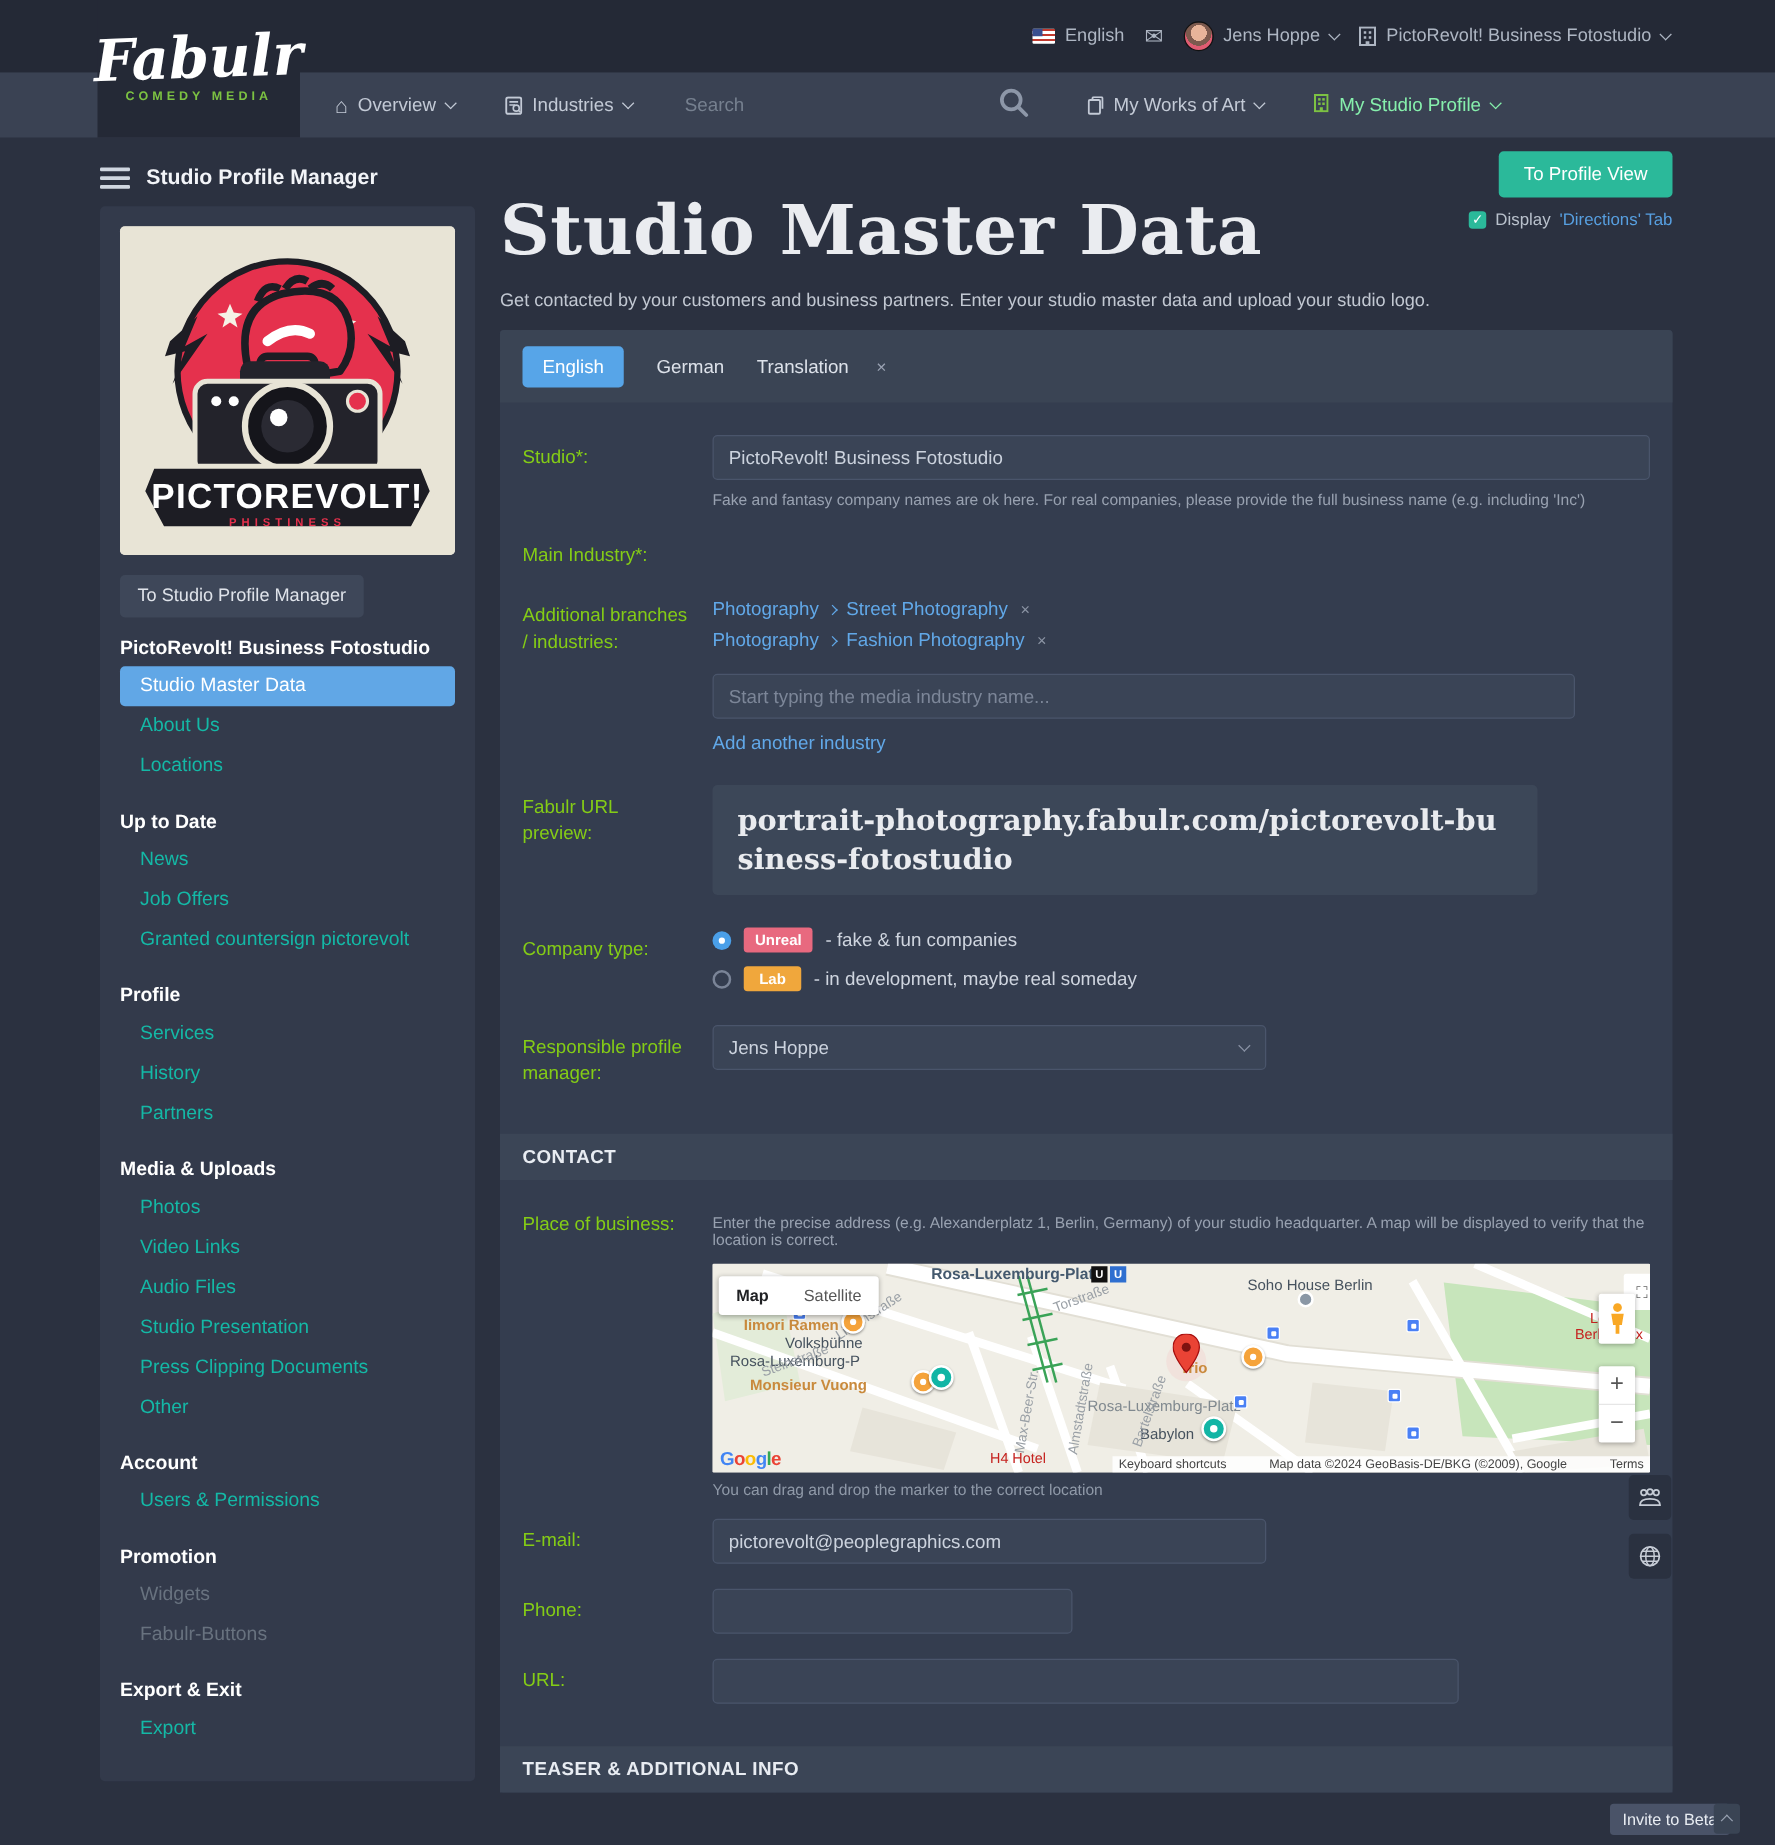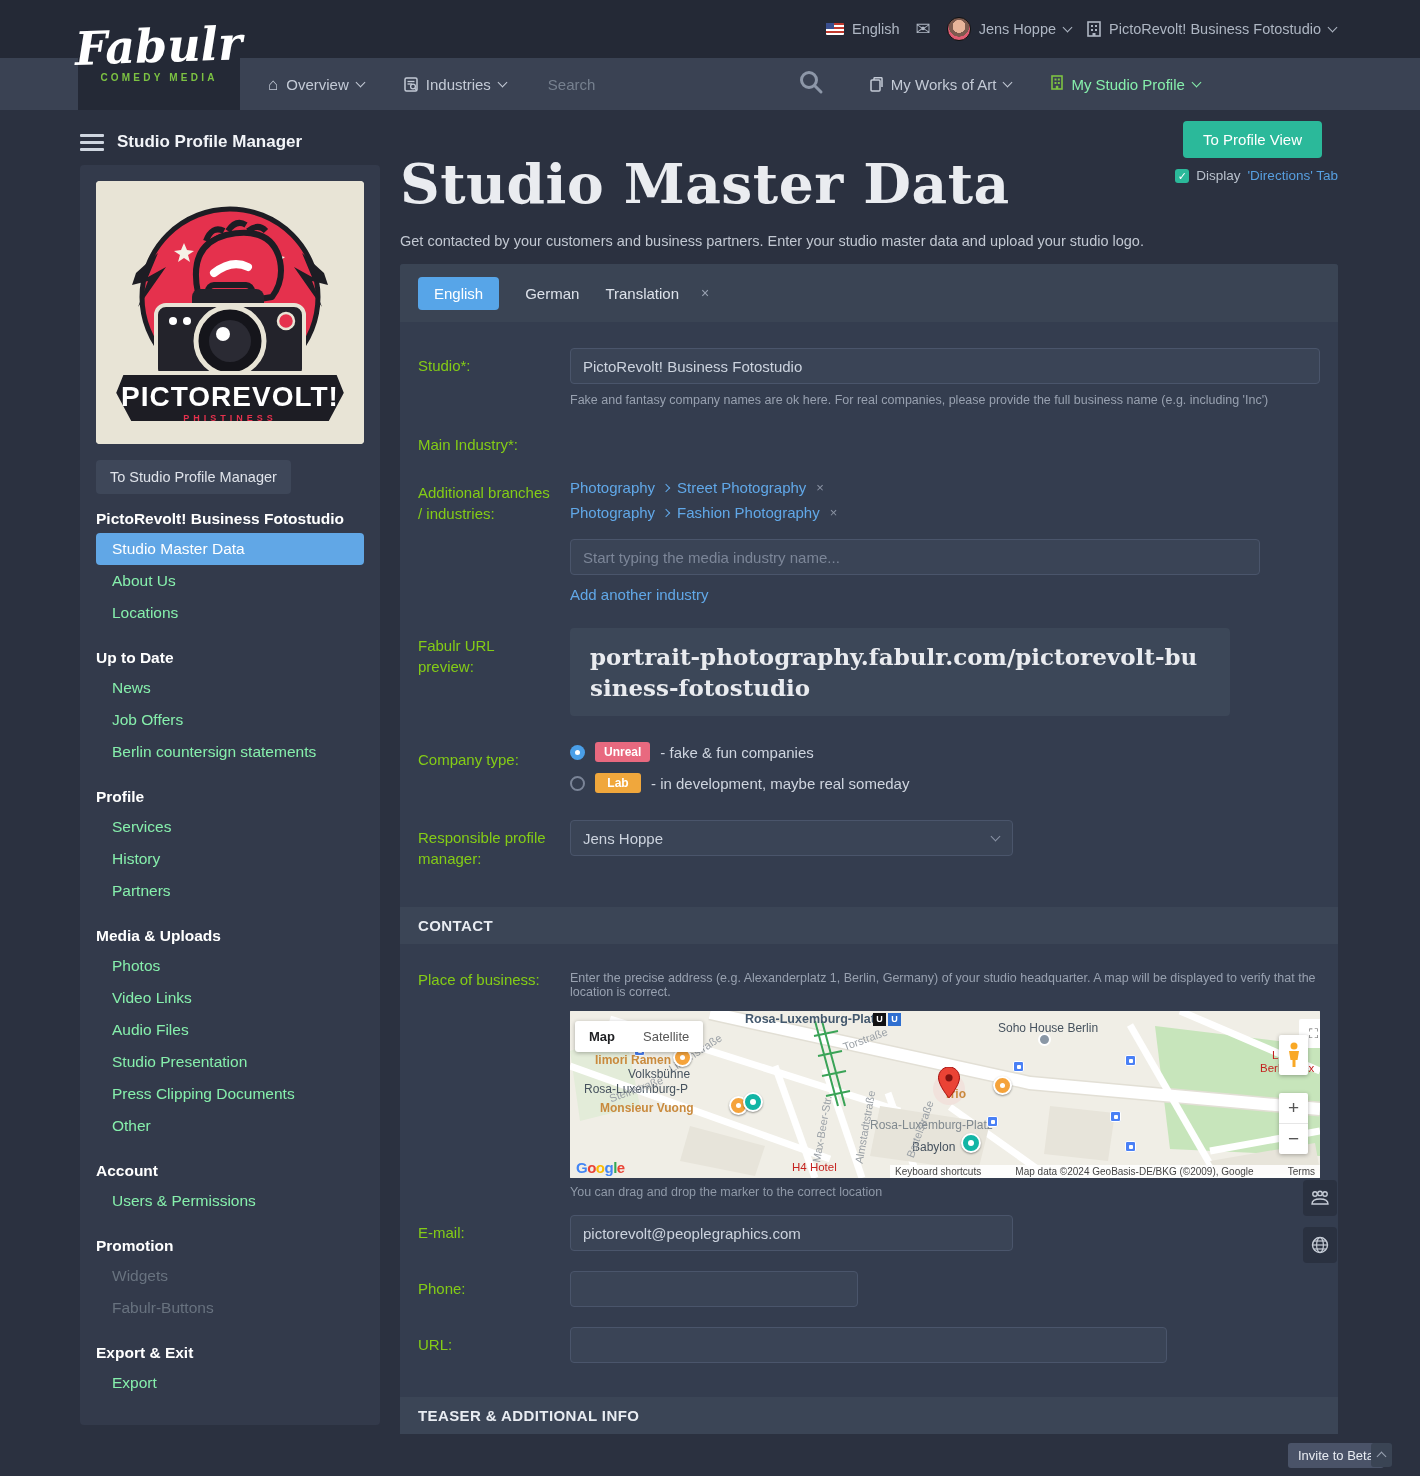--- a/index.html
+++ b/index.html
@@ -34,26 +34,26 @@
   
   .sidebar { position:absolute; left:80px; top:132px; width:300px; }
   .sidebar-title { display:flex; align-items:center; gap:13px; color:#f2f4f8; font-size:17px; font-weight:bold; margin-bottom:13px; }
   .burger { width:24px; display:flex; flex-direction:column; gap:4px; cursor:pointer; }
   .burger i { height:3px; background:#cfd6e0; border-radius:1px; }
   .side-panel { background:#333a4b; border-radius:4px; padding:16px 16px 26px; }
   .studio-logo { width:268px; height:263px; border-radius:4px; overflow:hidden; background:#e8e4d6; }
   .to-mgr-btn { margin-top:16px; background:#3e4759; color:#dfe3ea; font-size:14.5px; padding:9px 14px; border-radius:4px; display:inline-block; cursor:pointer; }
   .menu { margin-top:10px; }
   .menu-header { font-weight:bold; color:#fff; font-size:15.5px; margin:20px 0 5px; }
-  .menu-item { color:#86efac; font-size:15.5px; padding:7px 12px 7px 16px; border-radius:4px; cursor:pointer; }
+  .menu-item { color:#14b8a6; font-size:15.5px; padding:7px 12px 7px 16px; border-radius:4px; cursor:pointer; }
   .menu-item.active { background:#61a7e6; color:#fff; }
   .menu-item.disabled { color:#68727f; cursor:default; }
   
   .main { position:absolute; left:400px; top:115px; width:938px; }
-  .profile-view-btn { position:absolute; right:16px; top:6px; background:#2bb99a; color:#fff; font-size:15px; padding:10px 20px; border:none; border-radius:4px; cursor:pointer; font-family:inherit; }
+  .profile-view-btn { position:absolute; right:0; top:6px; background:#2bb99a; color:#fff; font-size:15px; padding:10px 20px; border:none; border-radius:4px; cursor:pointer; font-family:inherit; }
   .display-check { position:absolute; right:0; top:53px; display:flex; align-items:center; gap:7px; font-size:13.5px; color:#b9c1cc; cursor:pointer; }
   .checkbox { width:14px; height:14px; background:#2bb99a; border-radius:3px; color:#fff; font-size:11px; line-height:14px; text-align:center; }
   .display-check .hl { color:#579fe0; }
   h1.page-title { margin:36px 0 0; font-family:"DejaVu Serif",serif; font-weight:600; font-size:55px; color:#eaecf0; letter-spacing:0.5px; }
   .page-sub { margin-top:17px; font-size:14.5px; color:#c2c8d2; }
   .panel { margin-top:15px; background:#343d4f; border-radius:3px; }
   .panel-header { height:58px; background:#3a4454; display:flex; align-items:center; padding:0 18px; border-radius:3px 3px 0 0; }
   .panel-title { flex:1; font-size:15.5px; font-weight:bold; color:#edf0f4; letter-spacing:0.2px; }
   .tabs { display:flex; align-items:center; gap:26px; }
   .tab { color:#dde2ea; font-size:15px; cursor:pointer; }
@@ -254,21 +254,21 @@
     </div>
     <span class="to-mgr-btn">To Studio Profile Manager</span>
     <div class="menu">
         <div class="menu-header" style="margin-top: 16px;">PictoRevolt! Business Fotostudio</div>
         <div class="menu-item active">Studio Master Data</div>
         <div class="menu-item">About Us</div>
         <div class="menu-item">Locations</div>
         <div class="menu-header">Up to Date</div>
         <div class="menu-item">News</div>
         <div class="menu-item">Job Offers</div>
-        <div class="menu-item">Berlin countersign statements</div>
+        <div class="menu-item">Granted countersign pictorevolt</div>
         <div class="menu-header">Profile</div>
         <div class="menu-item">Services</div>
         <div class="menu-item">History</div>
         <div class="menu-item">Partners</div>
         <div class="menu-header">Media &amp; Uploads</div>
         <div class="menu-item">Photos</div>
         <div class="menu-item">Video Links</div>
         <div class="menu-item">Audio Files</div>
         <div class="menu-item">Studio Presentation</div>
         <div class="menu-item">Press Clipping Documents</div>

